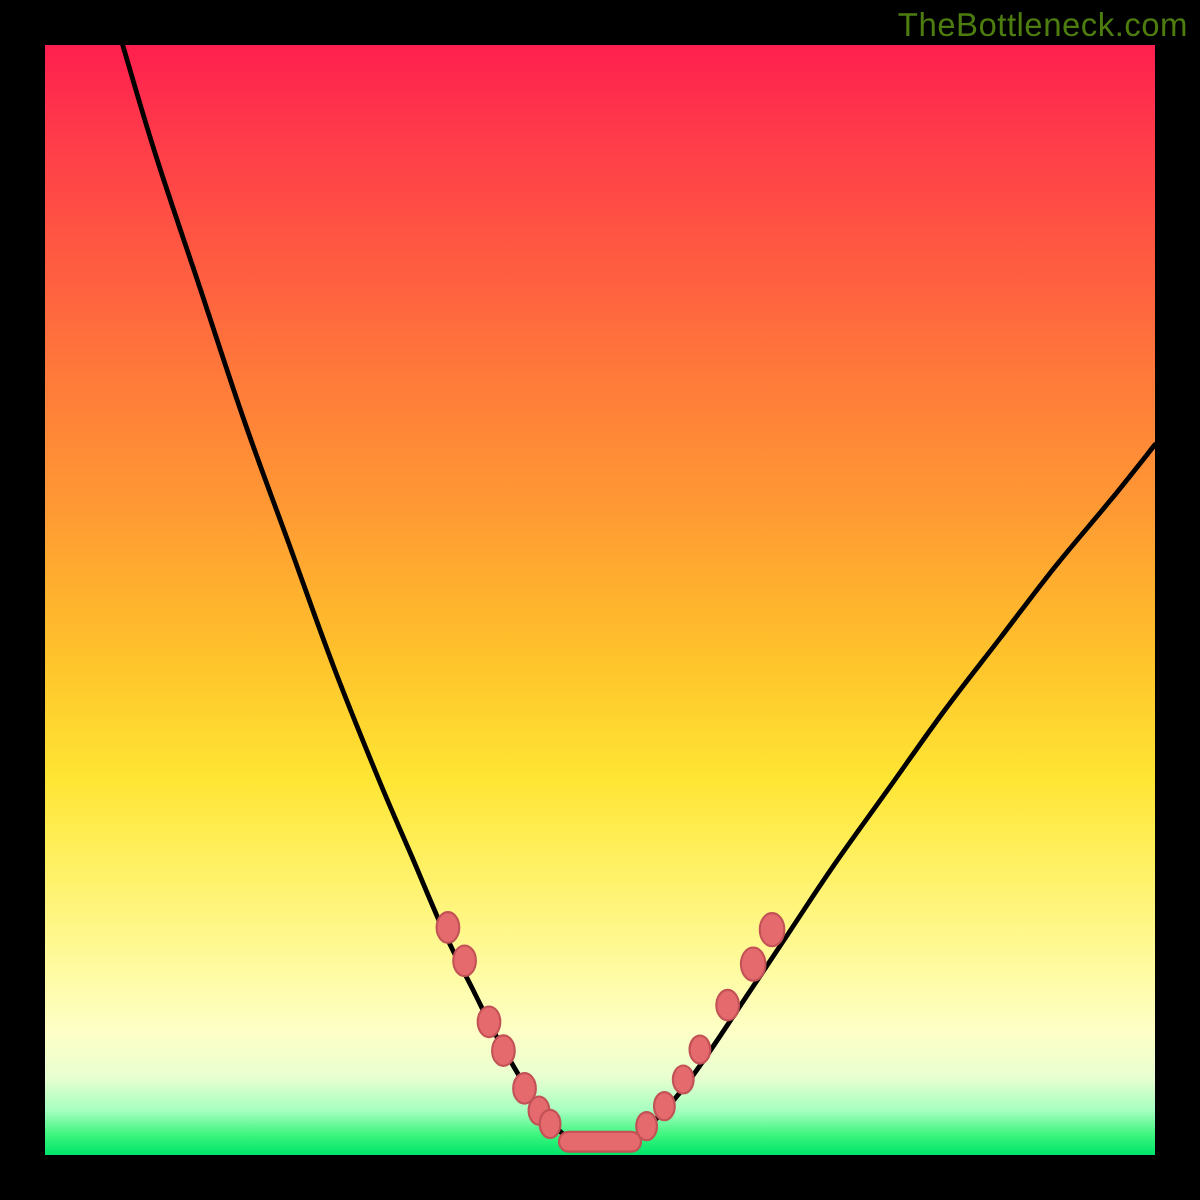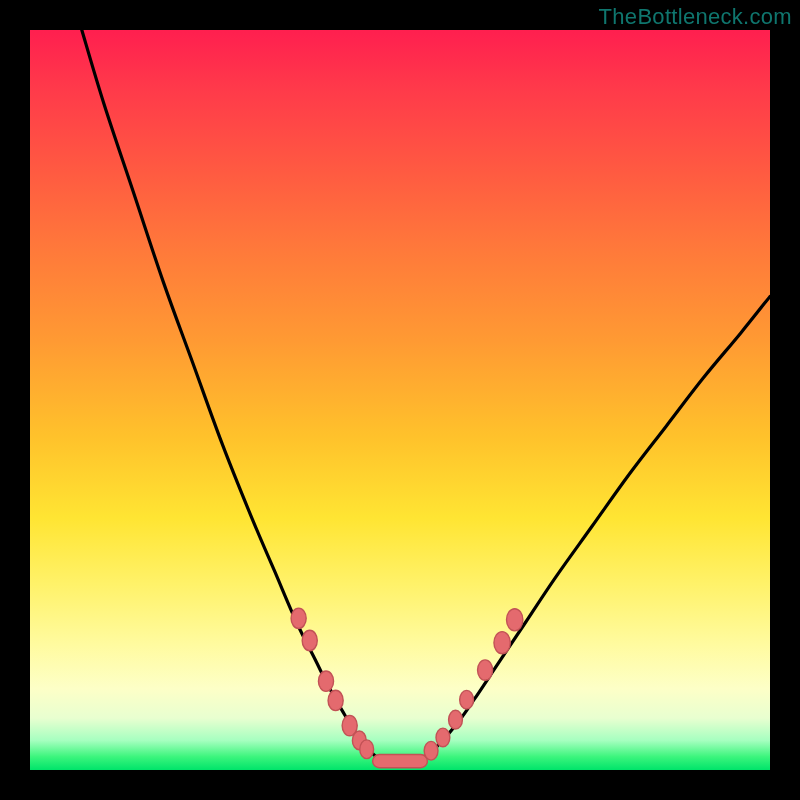--- a/index.html
+++ b/index.html
@@ -43,21 +43,21 @@
       #e8ffd0 93%,
       #a6ffc0 96%,
       #3cf57d 98.2%,
       #00e46a 100%
     );
   }
   .source {
     position: absolute;
     right: 8px;
     top: 4px;
-    color: #0f766e;
+    color: #4d7c0f;
     font-size: 22px;
     letter-spacing: 0.3px;
   }
   svg.curves {
     position: absolute;
     left: 0; top: 0;
     width: 740px;
     height: 740px;
   }
   .curve-line {

